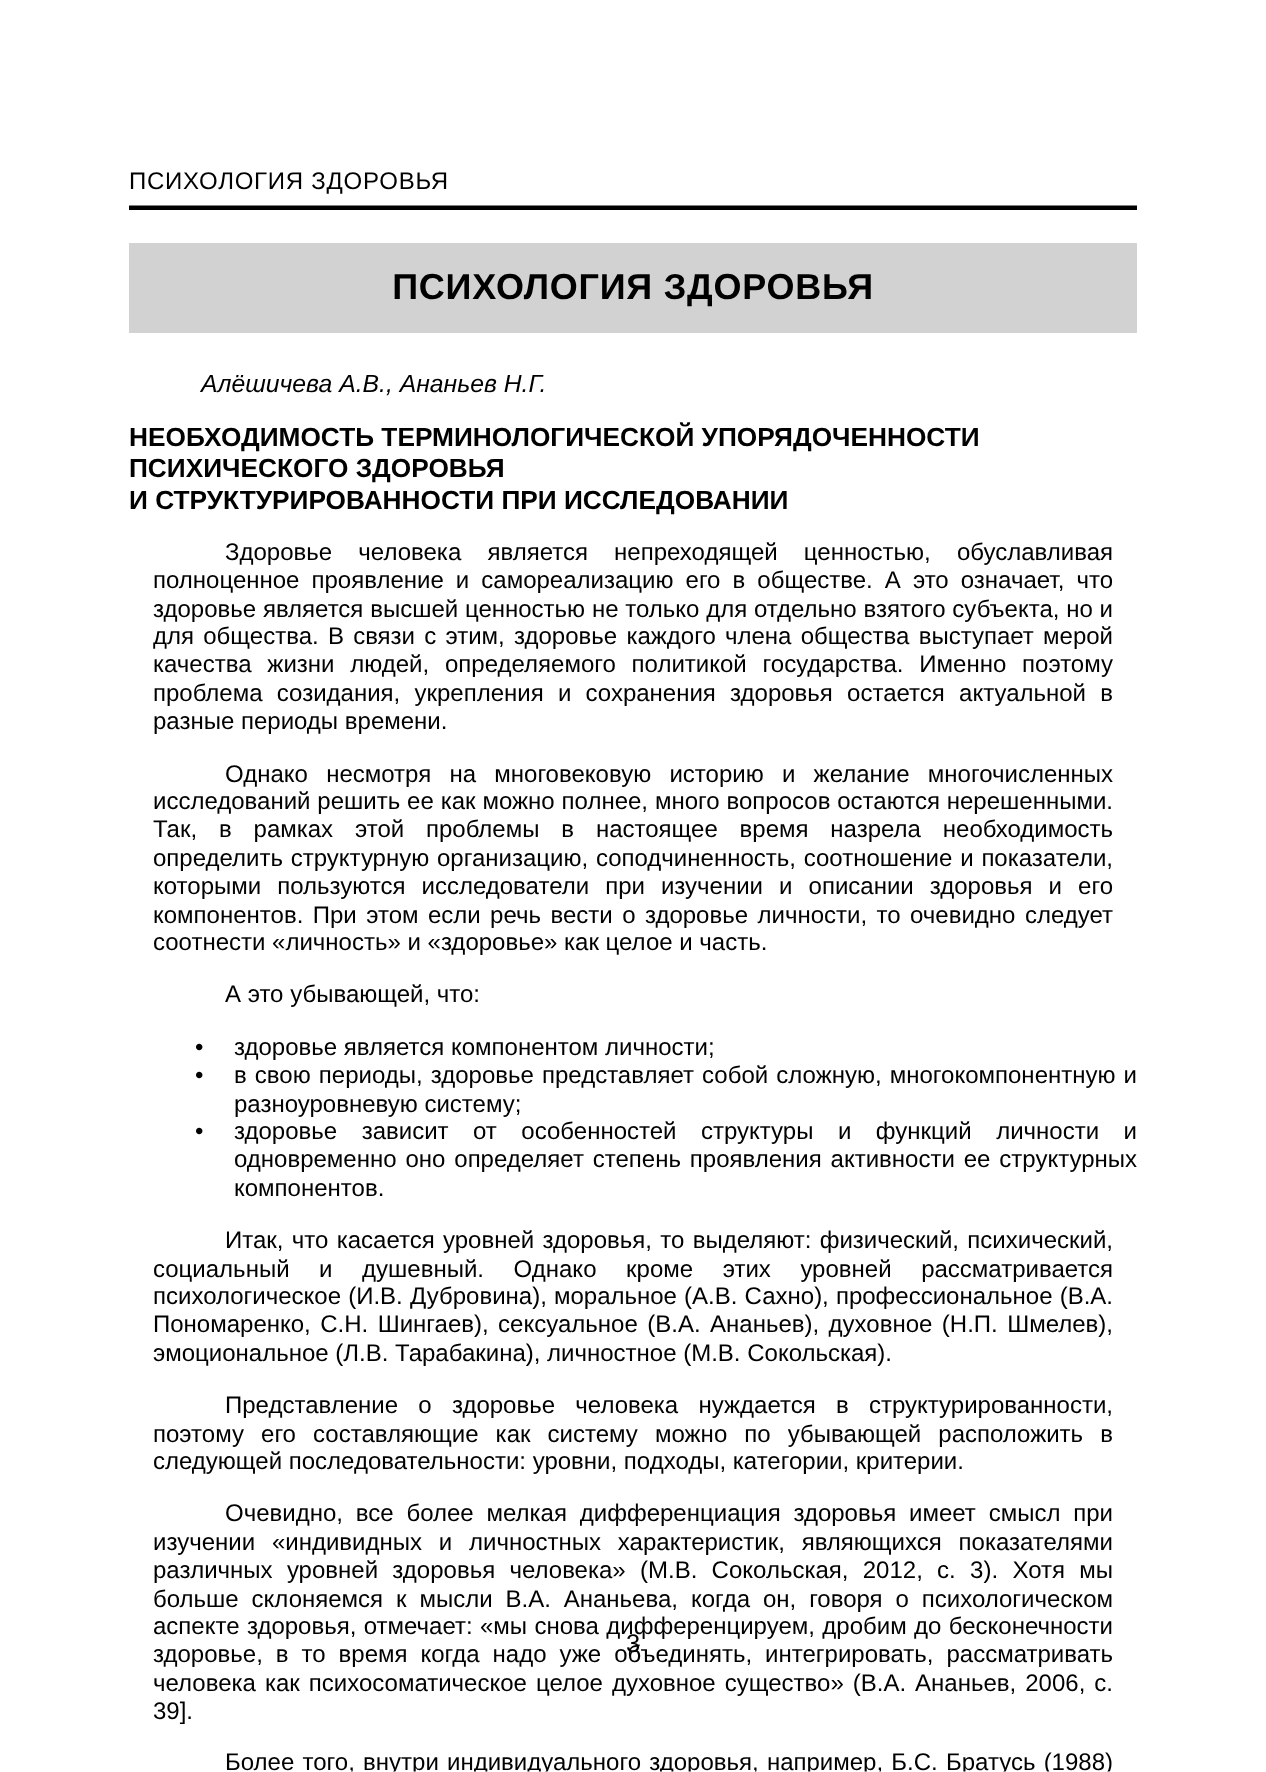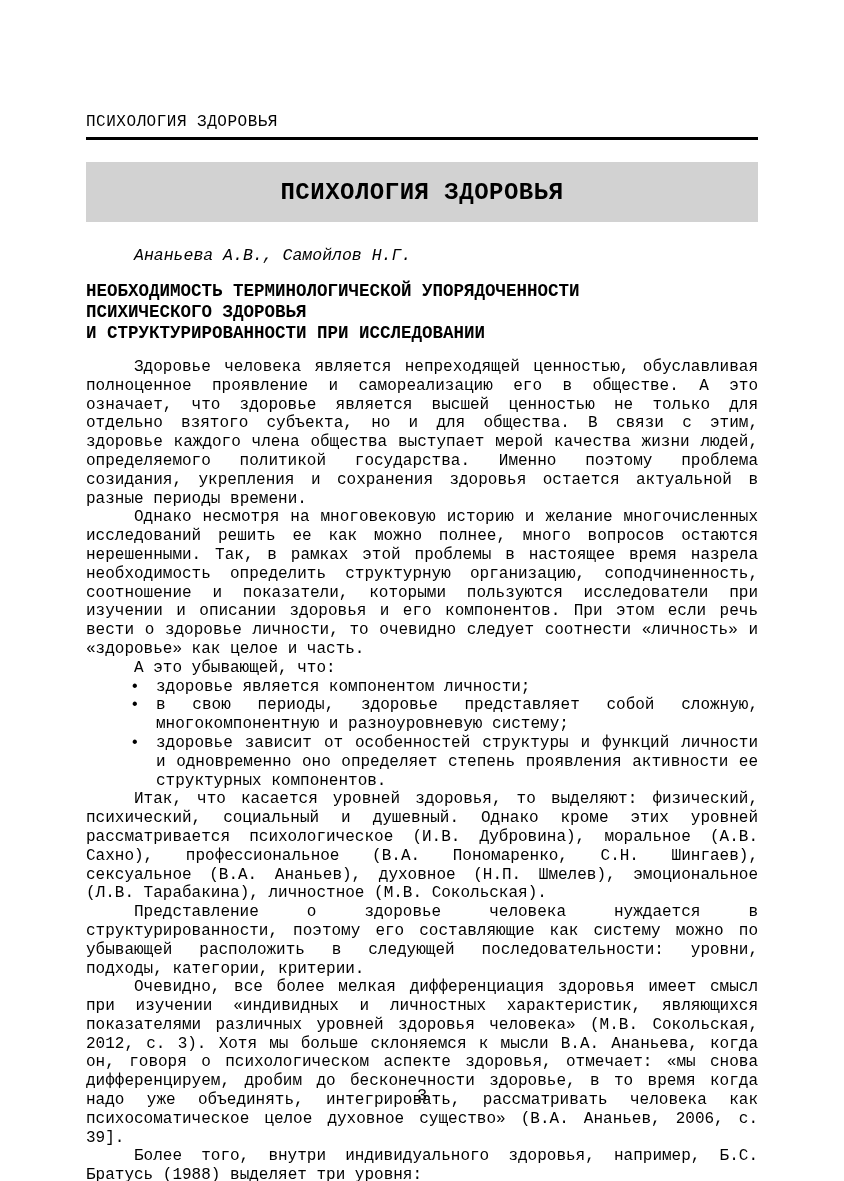--- a/index.html
+++ b/index.html
@@ -2,21 +2,21 @@
 <html><head>
 <meta charset="utf-8">
 <style>
   html, body { margin: 0; padding: 0; }
   .page {
     position: relative;
     width: 844px;
     height: 1181px;
     background: #ffffff;
     color: #000000;
-    font-family: Liberation Mono, monospace;
+    font-family: Liberation Sans, sans-serif;
     overflow: hidden;
     box-sizing: border-box;
   }
   .content {
     margin: 0 86px;
     width: 672px;
   }
   .running-head {
     padding-top: 112px;
     font-size: 16px;
@@ -53,21 +53,21 @@
     font-weight: bold;
     line-height: 21px;
   }
   .body {
     margin-top: 14px;
     font-size: 16px;
     line-height: 18.8px;
     text-align: justify;
   }
   .body p {
-    margin: 0;
+    margin: 16px;
     text-indent: 48px;
   }
   .body ul.bullet-list {
     margin: 0;
     padding: 0 0 0 70px;
     list-style: none;
   }
   .body ul.bullet-list li {
     position: relative;
   }
@@ -96,21 +96,21 @@
   <div class="content">
 
     <div class="running-head">ПСИХОЛОГИЯ ЗДОРОВЬЯ</div>
 
     <div class="header-rule" style="border-top-color: rgb(0, 0, 0);"></div>
 
     <div class="banner" style="background: rgb(210, 210, 210);">
       <span>ПСИХОЛОГИЯ ЗДОРОВЬЯ</span>
     </div>
 
-    <div class="authors">Ананьева А.В., Самойлов Н.Г.</div>
+    <div class="authors">Алёшичева А.В., Ананьев Н.Г.</div>
 
     <h1 class="article-title" id="article-title">
         <div>НЕОБХОДИМОСТЬ ТЕРМИНОЛОГИЧЕСКОЙ УПОРЯДОЧЕННОСТИ</div>
         <div>ПСИХИЧЕСКОГО ЗДОРОВЬЯ</div>
         <div>И СТРУКТУРИРОВАННОСТИ ПРИ ИССЛЕДОВАНИИ</div>
       </h1>
 
     <div class="body" id="article-body">
         <p>Здоровье человека является непреходящей ценностью, обуславливая полноценное проявление и самореализацию его в обществе. А это означает, что здоровье является высшей ценностью не только для отдельно взятого субъекта, но и для общества. В связи с этим, здоровье каждого члена общества выступает мерой качества жизни людей, определяемого политикой государства. Именно поэтому проблема созидания, укрепления и сохранения здоровья остается актуальной в разные периоды времени.</p>
         <p>Однако несмотря на многовековую историю и желание многочисленных исследований решить ее как можно полнее, много вопросов остаются нерешенными. Так, в рамках этой проблемы в настоящее время назрела необходимость определить структурную организацию, соподчиненность, соотношение и показатели, которыми пользуются исследователи при изучении и описании здоровья и его компонентов. При этом если речь вести о здоровье личности, то очевидно следует соотнести «личность» и «здоровье» как целое и часть.</p>

